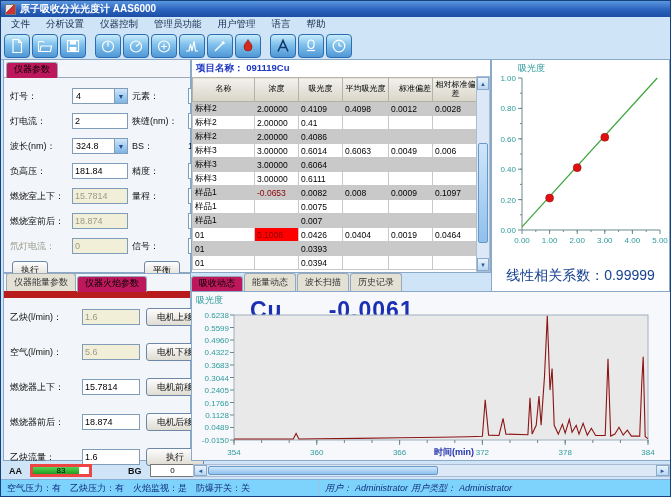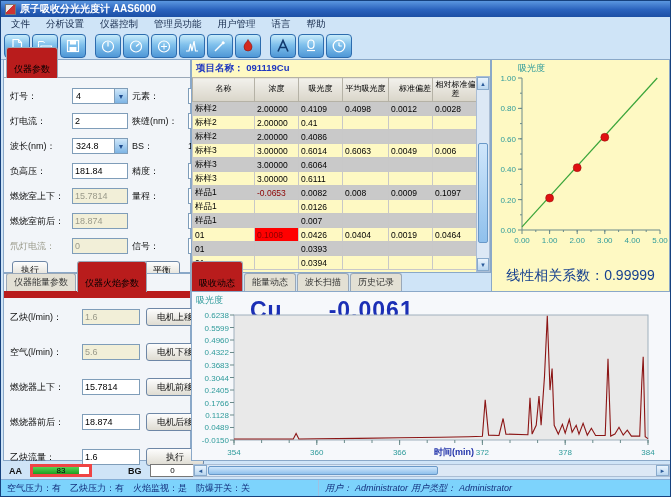--- a/index.html
+++ b/index.html
@@ -12,32 +12,32 @@
   
   .menubar{height:15px;display:flex;gap:16px;align-items:center;padding:0 10px;font-size:9.5px;color:#13284a;background:#cfe4f7;}
   .menubar .mi{cursor:default;}
   
   .toolbar{height:28px;display:flex;align-items:center;gap:2px;padding:1px 3px;background:#cfe4f7;border-bottom:1px solid #93b6da;}
   .tbtn{width:26px;height:24px;border-radius:4px;border:1px solid #2d6cae;background:linear-gradient(180deg,#c9ecfb 0%,#7fc0ec 45%,#4f97d6 100%);
     display:flex;align-items:center;justify-content:center;}
   .tsep{width:5px;}
   
   .panel{position:absolute;border:1px solid #8aa8c8;background:#f2f5f9;}
-  .white{background:#fef9c3;}
+  .white{background:#ffffff;}
   label,.lbl{font-size:9px;color:#111;}
   .ctl{height:16px;font-size:9px;border:1px solid #7f9db9;background:#fff;padding:0 2px;width:100%;}
   .ctl.dis{background:#f2efd8;color:#9a9a8a;}
   .sel{position:relative;height:16px;border:1px solid #7f9db9;background:#fff;font-size:9px;display:flex;align-items:center;padding:0 15px 0 3px;}
   .sel .da{position:absolute;right:0;top:0;width:13px;height:14px;background:linear-gradient(180deg,#cfe7fa,#7db4e4);border-left:1px solid #7f9db9;
     display:flex;align-items:center;justify-content:center;color:#1c4a8c;font-size:7px;font-style:normal;}
   .btn{height:18px;border:1px solid #6e87a6;border-radius:3px;background:linear-gradient(180deg,#fdfdfd,#dfdcd2);font-size:9px;padding:0 8px;color:#111;}
   
   .tabs{display:flex;gap:1px;align-items:flex-end;height:17px;}
   .tab{font-size:9px;padding:2px 7px 2px;border:1px solid #9aa8b8;border-bottom:none;background:#e3e0d4;color:#333;border-radius:3px 3px 0 0;}
-  .tab.active{background:#b91c1c;color:#000;position:relative;top:1px;padding-top:15px;}
+  .tab.active{background:#be185d;color:#000;position:relative;top:1px;padding-top:0;}
   
   .pgrid{display:grid;grid-template-columns:58px 56px 52px 58px;column-gap:4px;row-gap:9px;align-items:center;padding:10px 5px 0 6px;}
   .fgrid{display:grid;grid-template-columns:66px 58px 58px;column-gap:6px;row-gap:17px;align-items:center;padding:10px 4px 0 6px;}
   
   .projrow{font-size:9.5px;font-weight:bold;color:#1d36c0;padding:2px 4px;}
   table.res{border-collapse:collapse;table-layout:fixed;width:286px;font-size:8.5px;}
   table.res th{background:linear-gradient(180deg,#f2f1ec,#d9d5c9);border:1px solid #b5b2a6;font-weight:normal;
     font-size:8px;line-height:1.1;padding:1px;height:24px;}
   table.res td{border:1px solid #c8c8c8;height:14px;padding:0 2px;white-space:nowrap;overflow:hidden;}
   table.res tr.alt td{background:#c9c9c9;}
@@ -320,21 +320,21 @@
             <td>样品1</td>
             <td class="red">-0.0653</td>
             <td>0.0082</td>
             <td>0.008</td>
             <td>0.0009</td>
             <td>0.1097</td>
           </tr>
           <tr>
             <td>样品1</td>
             <td></td>
-            <td>0.0126</td>
+            <td>0.0075</td>
             <td></td>
             <td></td>
             <td></td>
           </tr>
           <tr class="alt">
             <td>样品1</td>
             <td></td>
             <td>0.007</td>
             <td></td>
             <td></td>

